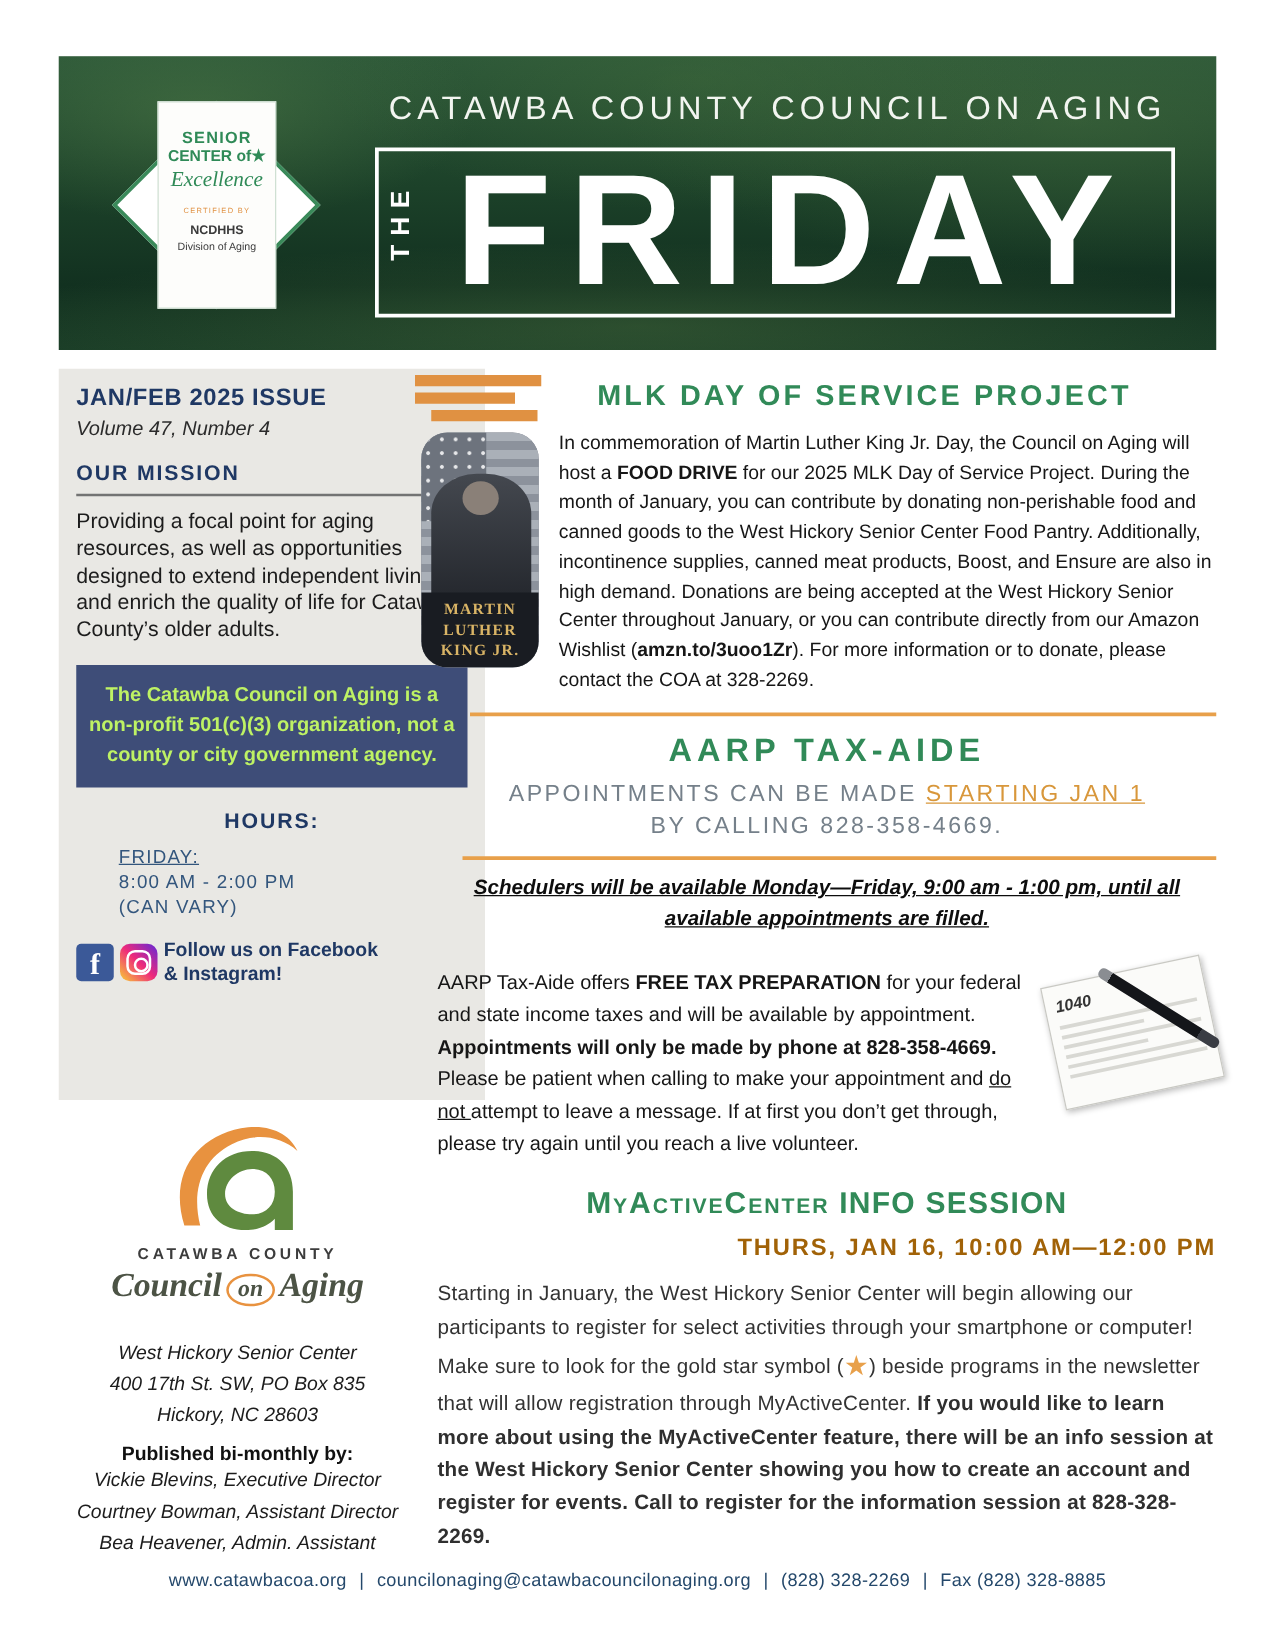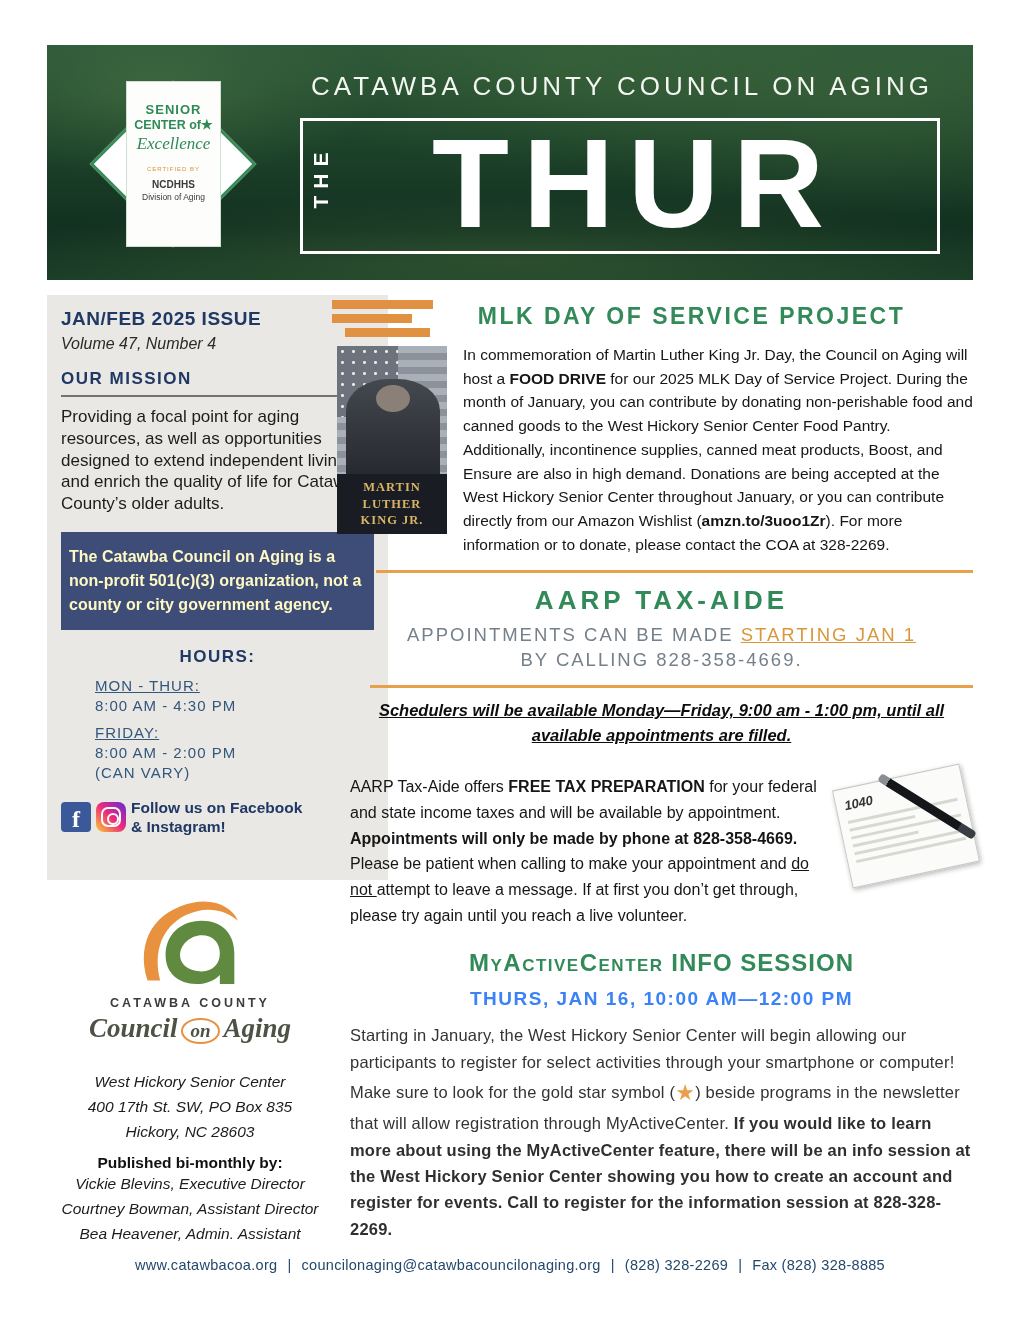--- a/index.html
+++ b/index.html
@@ -59,22 +59,22 @@
     background:#e9e8e4; padding:13px 14px;
   }
   .issue-title { color:#1f3864; font-weight:700; font-size:19px; letter-spacing:.5px; }
   .volume { font-style:italic; font-size:16px; color:#2b2b2b; margin:5px 0 16px; }
   .mission-title {
     color:#1f3864; font-weight:700; font-size:17px; letter-spacing:1.5px;
     padding-bottom:6px; border-bottom:2px solid #737373; margin-bottom:9px;
   }
   .mission-text { font-size:17px; line-height:1.28; color:#1c1c1c; }
   .nonprofit-box {
-    background:#3e4d78; color:#fef9c3; font-weight:700; font-size:16px;
-    text-align:left; line-height:1.5; padding:13px 8px; margin-top:17px;
+    background:#3e4d78; color:#bef264; font-weight:700; font-size:16px;
+    text-align:center; line-height:1.5; padding:13px 8px; margin-top:17px;
   }
   .hours-title { text-align:center; color:#1f3864; font-weight:700; font-size:17px; letter-spacing:1.5px; margin-top:17px; }
   .hours-entry { margin-top:10px; padding-left:34px; color:#33567d; font-size:15px; letter-spacing:1px; }
   .hours-label { text-decoration:underline; }
   .hours-time, .hours-note { margin-top:3px; }
   .social { display:flex; align-items:center; gap:5px; margin-top:17px; }
   .fb-icon {
     width:30px; height:30px; background:#3b5998; color:#fff; border-radius:4px; flex:0 0 auto;
     display:flex; align-items:flex-end; justify-content:center; font-weight:700; font-size:24px;
     font-family:"Liberation Serif", serif; line-height:1.1; overflow:hidden;
@@ -97,21 +97,21 @@
 
   
   .main { position:absolute; left:350px; top:295px; width:623px; }
   .mlk-bars { position:absolute; left:-18px; top:5px; width:0; height:0; }
   .mlk-bars div { position:absolute; background:#e09142; height:9px; }
   .bar1 { left:0;  top:0;  width:101px; }
   .bar2 { left:0;  top:14px; width:80px; }
   .bar3 { left:13px; top:28px; width:85px; height:8px; }
   .mlk-title { text-align:center; padding-left:60px; color:#318a58; font-weight:700; font-size:23px; letter-spacing:2.5px; margin-top:8px; }
   .mlk-article { margin-top:13px; font-size:15.5px; line-height:1.53; color:#161616; }
-  .mlk-photo { float:left; width:110px; height:188px; margin:3px 16px 4px -13px; position:relative; overflow:hidden; background:#7d828c; }
+  .mlk-photo { float:left; width:94px; height:188px; margin:3px 16px 4px -13px; position:relative; overflow:hidden; background:#7d828c;border-radius:21px; }
   .mlk-flag { position:absolute; inset:0; background:repeating-linear-gradient(180deg, #aab0b8 0 7px, #8c929c 7px 14px); }
   .mlk-stars { position:absolute; left:0; top:0; width:55%; height:38%; background-color:#6d737d;
     background-image:radial-gradient(#e8e9eb 1.2px, transparent 1.8px); background-size:11px 11px; }
   .mlk-figure { position:absolute; left:8%; bottom:50px; width:86%; height:56%;
     background:linear-gradient(180deg,#44484f,#23262c); border-radius:45% 45% 6% 6% / 30% 30% 4% 4%; }
   .mlk-face { position:absolute; left:32%; top:6%; width:36%; height:26%; background:#8a8078; border-radius:50%; }
   .mlk-caption { position:absolute; left:0; bottom:0; width:100%; padding:5px 0 6px; background:#191c22; text-align:center; }
   .mlk-caption div { color:#d9b466; font-weight:700; font-size:12.5px; letter-spacing:1px; line-height:1.3; font-family:"Liberation Serif", serif; }
   .orange-rule { height:3px; background:#e8a04a; margin:14px 0 0 26px; clear:both; }
 
@@ -125,21 +125,21 @@
   .tax-form { position:absolute; left:8px; top:8px; width:130px; height:100px; background:#fbfbf9;
     border:1px solid #c9c9c4; transform:rotate(-12deg); box-shadow:1px 2px 5px rgba(0,0,0,.28); padding:6px 8px; }
   .t1040 { font-size:13px; font-weight:700; font-style:italic; color:#333; }
   .tax-lines div { height:3px; background:#d8d8d3; margin-top:5px; }
   .tax-lines .short { width:60%; }
   .pen { position:absolute; right:0px; top:34px; width:112px; height:9px; border-radius:4px;
     background:linear-gradient(90deg,#8a8d92 0 9%, #14161a 9% 84%, #3a3d44 84%); transform:rotate(32deg); }
 
   .mac-title { text-align:center; color:#318a58; font-weight:700; font-size:24px; margin-top:20px; letter-spacing:1px; clear:both; }
   .mac-title .brand { font-variant:small-caps; letter-spacing:1.5px; }
-  .mac-datetime { text-align:center; color:#3b82f6; font-weight:700; font-size:19px; letter-spacing:1.5px; margin-top:11px; }
+  .mac-datetime { text-align:right; color:#a16207; font-weight:700; font-size:19px; letter-spacing:1.5px; margin-top:11px; }
   .mac-body { margin-top:12px; font-size:16.5px; line-height:1.6; color:#333; letter-spacing:.2px; }
   .mac-body .star { color:#e8a04a; font-size:22px; vertical-align:-2px; }
   .mac-body b { color:#2f2f2f; }
 
   
   .footer {
     position:absolute; left:47px; top:1257px; width:926px; text-align:center;
     font-size:14.5px; color:#24486b; letter-spacing:.3px;
   }
   .footer span { margin:0 5px; }
@@ -157,38 +157,34 @@
       <div class="badge-center"><span>CENTER of</span><span class="badge-star">★</span></div>
       <div class="badge-excellence">Excellence</div>
       <div class="badge-certified">CERTIFIED BY</div>
       <div class="badge-ncdhhs">NCDHHS</div>
       <div class="badge-division">Division of Aging</div>
     </div>
   </div>
 
   <div class="the-vertical">THE</div>
   <div class="scope-frame">
-    <div class="scope-text">THUR</div>
+    <div class="scope-text">FRIDAY</div>
   </div>
 </div>
 
 <div class="sidebar">
   <div class="issue-title">JAN/FEB 2025 ISSUE</div>
   <div class="volume">Volume 47, Number 4</div>
 
   <div class="mission-title">OUR MISSION</div>
   <div class="mission-text">Providing a focal point for aging resources, as well as opportunities designed to extend independent living and enrich the quality of life for Catawba County’s older adults.</div>
 
   <div class="nonprofit-box">The Catawba Council on Aging is a non-profit 501(c)(3) organization, not a county or city government agency.</div>
 
   <div class="hours-title">HOURS:</div>
-  <div class="hours-entry">
-    <div class="hours-label">MON - THUR:</div>
-    <div class="hours-time">8:00 AM - 4:30 PM</div>
-  </div>
   <div class="hours-entry">
     <div class="hours-label">FRIDAY:</div>
     <div class="hours-time">8:00 AM - 2:00 PM</div>
     <div class="hours-note">(CAN VARY)</div>
   </div>
 
   <div class="social">
     <div class="fb-icon">f</div>
     <div class="ig-icon"></div>
     <div class="social-text">

